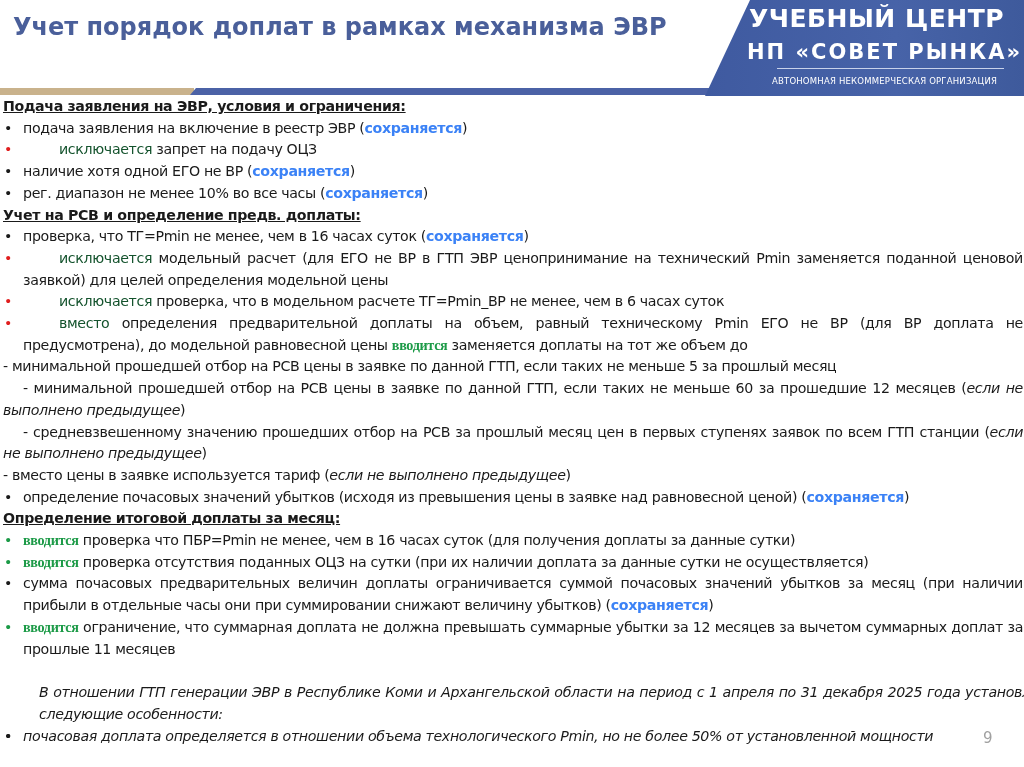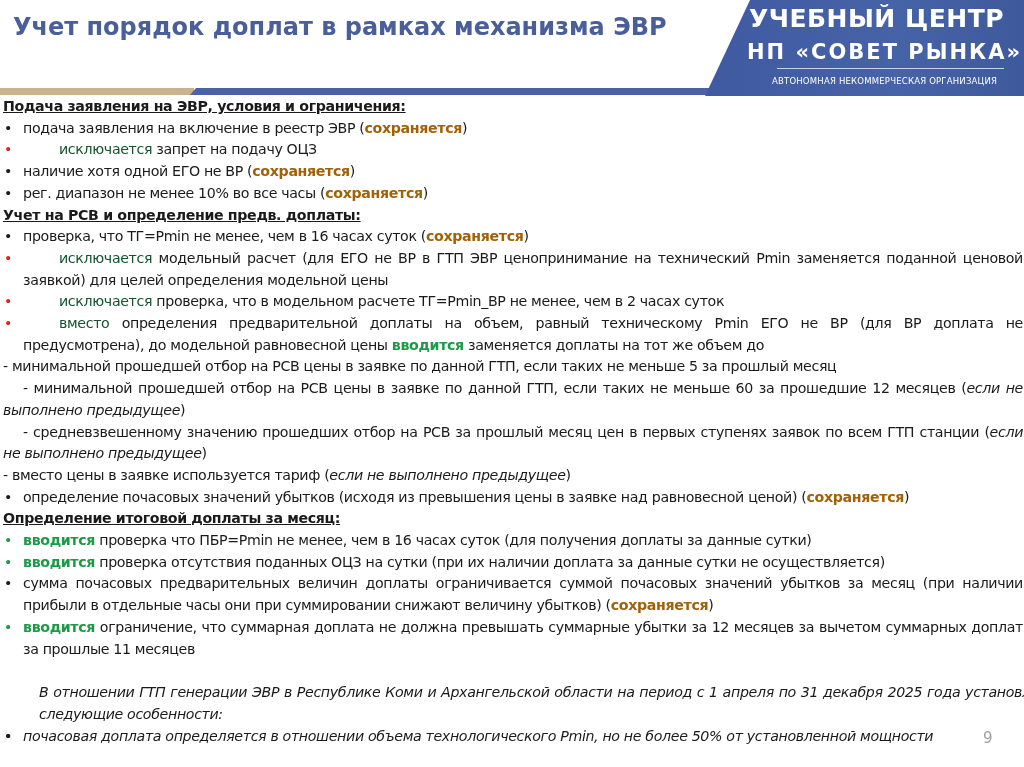--- a/index.html
+++ b/index.html
@@ -31,23 +31,23 @@
     font-size: 14.2px; line-height: 21.7px; color: #1a1a1a;
     font-family: "DejaVu Sans", sans-serif; letter-spacing: -0.35px;
   }
   .hdr { font-weight: bold; text-decoration: underline; }
   .row { position: relative; padding-left: 20px; white-space: nowrap; }
   .row.wrap { white-space: normal; text-align: justify; text-align-last: left; width: 1000px; }
   .row.plain { padding-left: 0; }
   .row .bullet { position: absolute; left: 1px; top: 0; }
   .bullet.red { color: #e01e1e; }
   .bullet.green { color: #1c9a47; }
-  .keep { color: #a16207; font-weight: bold; }
+  .keep { color: #3b82f6; font-weight: bold; }
   .excl { color: #14532d; font-weight: normal; margin-left: 36px; }
-  .intro { color: #1c9a47; font-weight: bold; }
+  .intro { color: #1c9a47; font-weight: bold; font-family: Liberation Serif, serif; }
   .sub { padding-left: 20px; }
   .it { font-style: italic; }
   .note { font-style: italic; }
   .gap { height: 22px; }
   .page-num { position: absolute; left: 983px; top: 729px; color: #a0a0a0; font-size: 15px; }
 </style>
 </head>
 <body>
 
 <div class="title">
@@ -80,21 +80,21 @@
   </div>
 
   <div class="hdr">Учет на РСВ и определение предв. доплаты:</div>
   <div class="row">
     <span class="bullet">•</span><span>проверка, что ТГ=Pmin не менее, чем в 16 часах суток (</span><span class="keep">сохраняется</span><span>)</span>
   </div>
   <div class="row wrap">
     <span class="bullet red">•</span><span class="excl">исключается</span><span> модельный расчет (для ЕГО не ВР в ГТП ЭВР ценопринимание на технический Pmin заменяется поданной ценовой заявкой) для целей определения модельной цены</span>
   </div>
   <div class="row">
-    <span class="bullet red">•</span><span class="excl">исключается</span><span> проверка, что в модельном расчете ТГ=Pmin_ВР не менее, чем в 2 часах суток</span>
+    <span class="bullet red">•</span><span class="excl">исключается</span><span> проверка, что в модельном расчете ТГ=Pmin_ВР не менее, чем в 6 часах суток</span>
   </div>
   <div class="row wrap">
     <span class="bullet red">•</span><span class="excl">вместо</span><span> определения предварительной доплаты на объем, равный техническому Pmin ЕГО не ВР (для ВР доплата не предусмотрена), до модельной равновесной цены </span><span class="intro">вводится</span><span> заменяется доплаты на тот же объем до</span>
   </div>
   <div class="row plain sub">
     <span>- минимальной прошедшей отбор на РСВ цены в заявке по данной ГТП, если таких не меньше 5 за прошлый месяц</span>
   </div>
   <div class="row plain wrap" style="padding-left:0;width:1020px;">
     <span style="padding-left:20px">- минимальной прошедшей отбор на РСВ цены в заявке по данной ГТП, если таких не меньше 60 за прошедшие 12 месяцев (</span><span class="it">если не выполнено предыдущее</span><span>)</span>
   </div>

